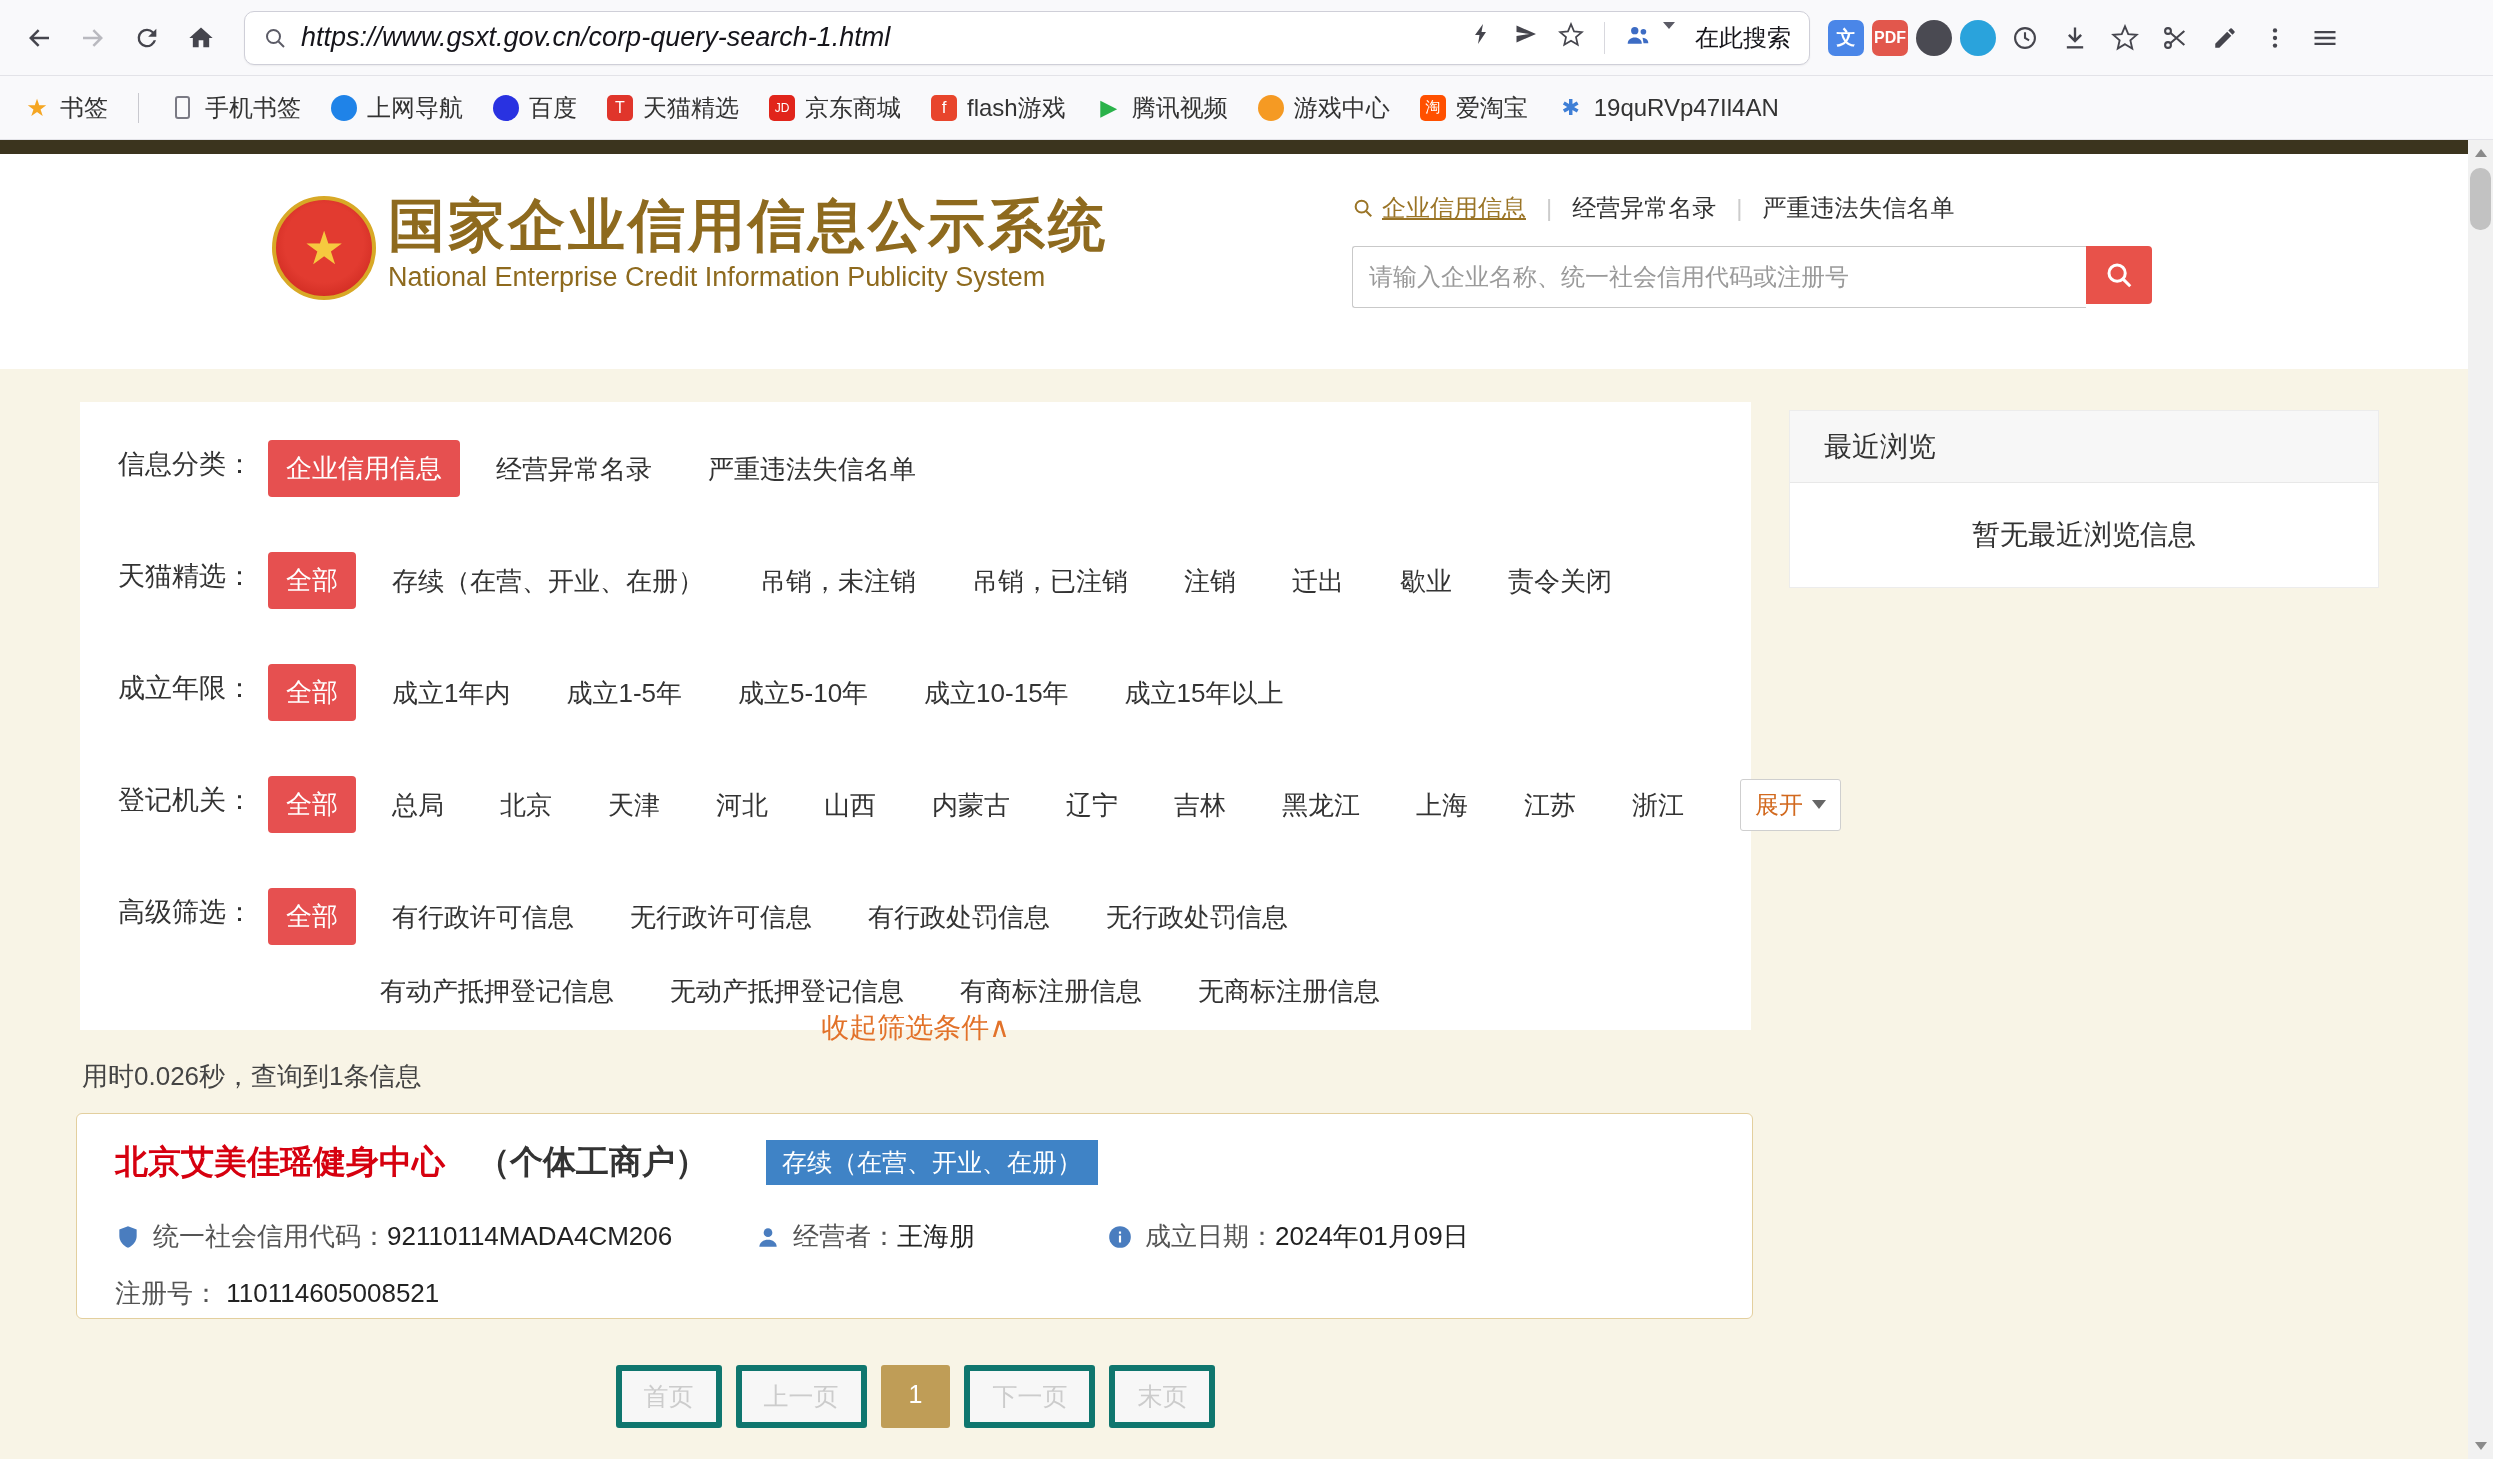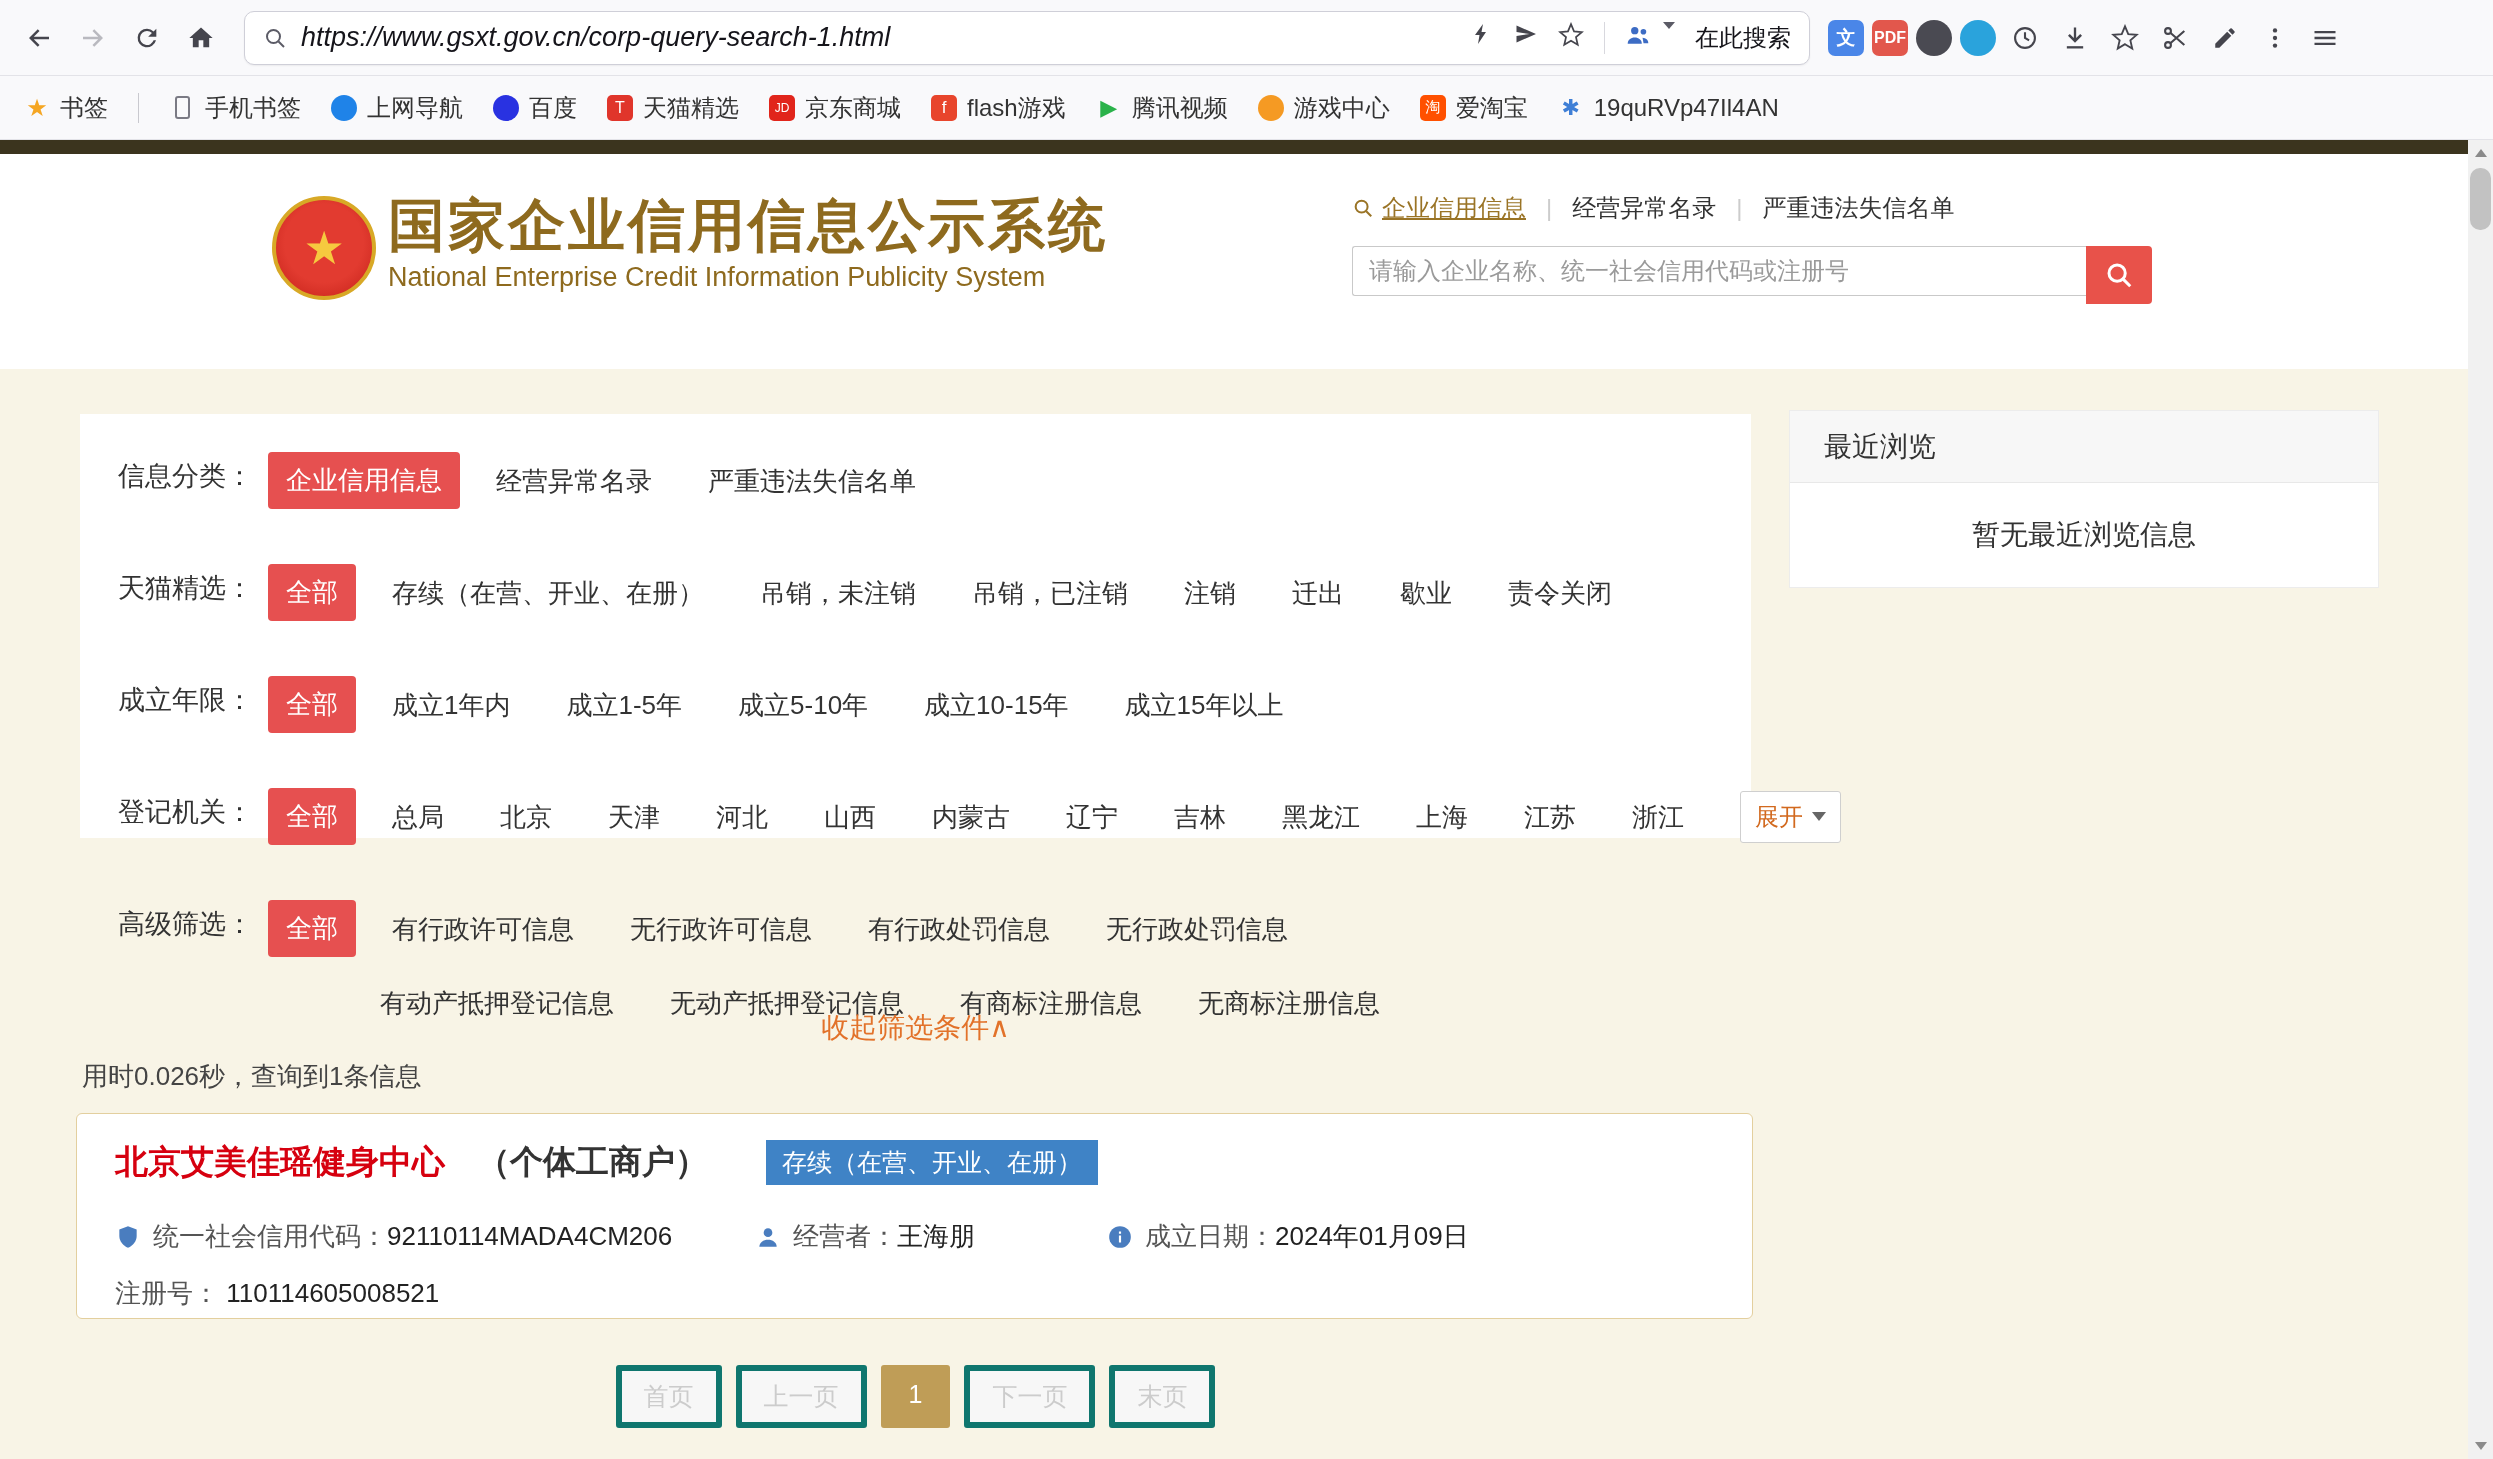--- a/index.html
+++ b/index.html
@@ -70,30 +70,30 @@
   .site-title{position:absolute;left:388px;top:34px;font-size:57px;font-weight:bold;color:var(--gold);
               letter-spacing:3px;white-space:nowrap;}
   .site-subtitle{position:absolute;left:388px;top:108px;font-size:27px;color:var(--gold);white-space:nowrap;}
   .header-right{position:absolute;left:1352px;top:38px;width:920px;}
   .site-nav{display:flex;align-items:center;font-size:24px;color:#333;}
   .site-nav .nsep{color:#ccc;margin:0 20px;}
   .nav-item{cursor:pointer;white-space:nowrap;}
   .nav-active{color:var(--nav-gold);text-decoration:underline;display:flex;align-items:center;gap:8px;}
   .nav-active .mag{color:var(--nav-gold);display:flex;}
   .search-row{margin-top:22px;display:flex;}
-  .site-search-input{width:734px;height:50px;border:1px solid #c9c9c9;border-right:none;font-size:24px;
+  .site-search-input{width:734px;height:62px;border:1px solid #c9c9c9;border-right:none;font-size:24px;
                      padding:0 16px;color:#1d4ed8;outline:none;border-radius:3px 0 0 3px;background:#fff;
                      font-family:inherit;}
   .site-search-input::placeholder{color:#9a9a9a;}
   .site-search-btn{width:66px;height:58px;background:var(--btn-red);border:none;color:#fff;cursor:pointer;
                    display:flex;align-items:center;justify-content:center;border-radius:0 4px 4px 0;}
 
   
-  .filter-card{position:absolute;left:80px;top:33px;width:1671px;height:424px;background:#fff;
-               padding:38px 30px 0 38px;margin-top:12px;}
+  .filter-card{position:absolute;left:80px;top:33px;width:1671px;height:628px;background:#fff;
+               padding:38px 30px 0 38px;}
   .f-row{display:flex;margin-bottom:55px;}
   .f-label{width:150px;flex:none;font-size:27px;color:#333;line-height:48px;white-space:nowrap;}
   .f-opts{display:flex;align-items:center;gap:56px;}
   .chip{font-size:26px;color:#333;line-height:48px;white-space:nowrap;cursor:pointer;}
   .chip-active{background:var(--accent-red);color:#fff;line-height:normal;padding:11px 18px;border-radius:4px;
                font-size:26px;white-space:nowrap;cursor:pointer;margin-right:-20px;}
   .f-opts-col{display:flex;flex-direction:column;}
   .f-line{display:flex;align-items:center;gap:56px;}
   .f-line2{margin-left:112px;margin-top:22px;}
   .expand-btn{border:1px solid #cfcfcf;padding:9px 14px;font-size:24px;color:#d2691e;display:flex;

